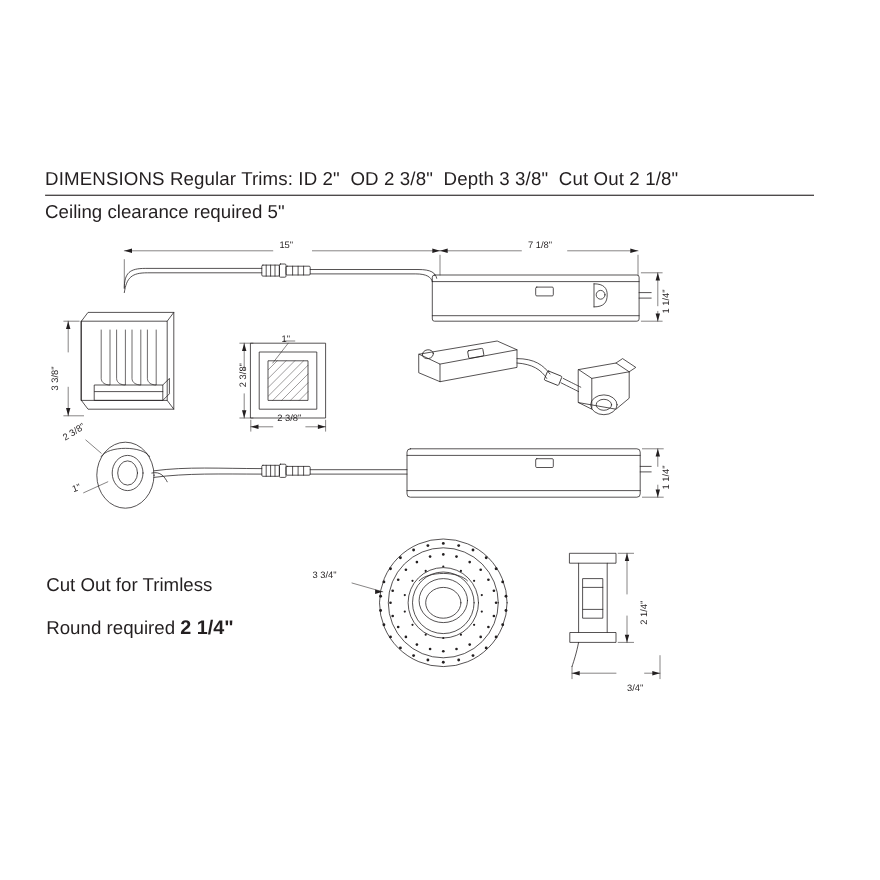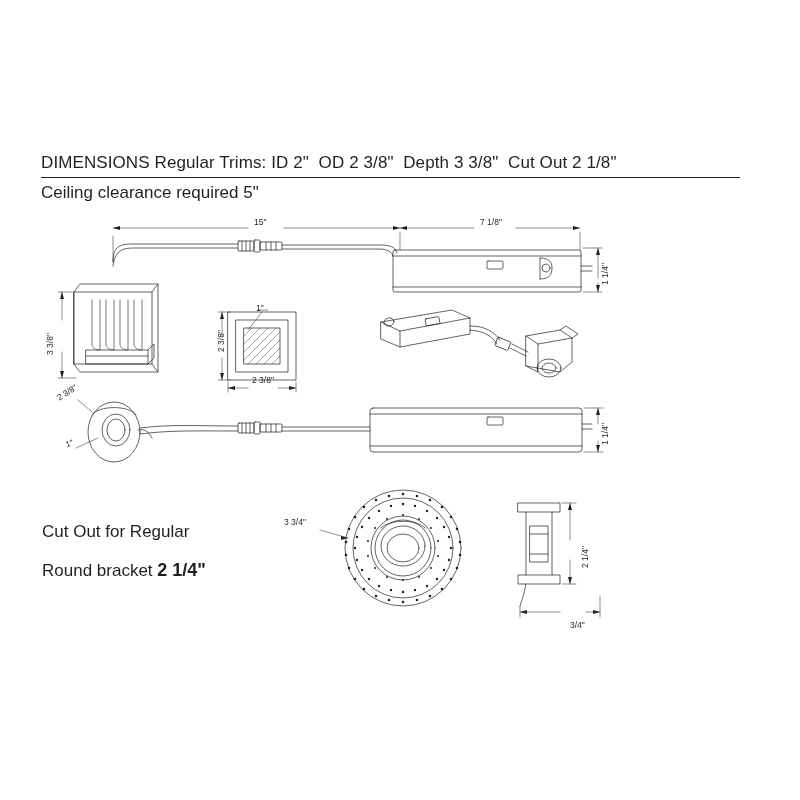--- a/index.html
+++ b/index.html
@@ -91,22 +91,22 @@
 <body>
 
 <div id="page">
 
   <div class="heading-block">
     <div class="heading-line1">DIMENSIONS Regular Trims: ID 2"  OD 2 3/8"  Depth 3 3/8"  Cut Out 2 1/8"</div>
     <div class="heading-rule"></div>
     <div class="heading-line2">Ceiling clearance required 5"</div>
   </div>
 
-  <div class="cutout-label">Cut Out for Regular</div>
-  <div class="cutout-label2"><span>Round bracket </span><b>2 1/4"</b></div>
+  <div class="cutout-label">Cut Out for Trimless</div>
+  <div class="cutout-label2"><span>Round required </span><b>2 1/4"</b></div>
 
   <div class="dim-text" style="left:254px; top:217px;">15"</div>
   <div class="dim-text" style="left:480px; top:217px;">7 1/8"</div>
   <div class="dim-text vert" style="left:600px; top:285px;">1 1/4"</div>
   <div class="dim-text vert" style="left:45px; top:355px;">3 3/8"</div>
   <div class="dim-text vert" style="left:216px; top:352px;">2 3/8"</div>
   <div class="dim-text" style="left:252px; top:375px;">2 3/8"</div>
   <div class="dim-text" style="left:256px; top:303px;">1"</div>
   <div class="dim-text" style="left:55px; top:394px; transform:rotate(-32deg); transform-origin:0 0;">2 3/8"</div>
   <div class="dim-text" style="left:64px; top:440px; transform:rotate(-20deg); transform-origin:0 0;">1"</div>

